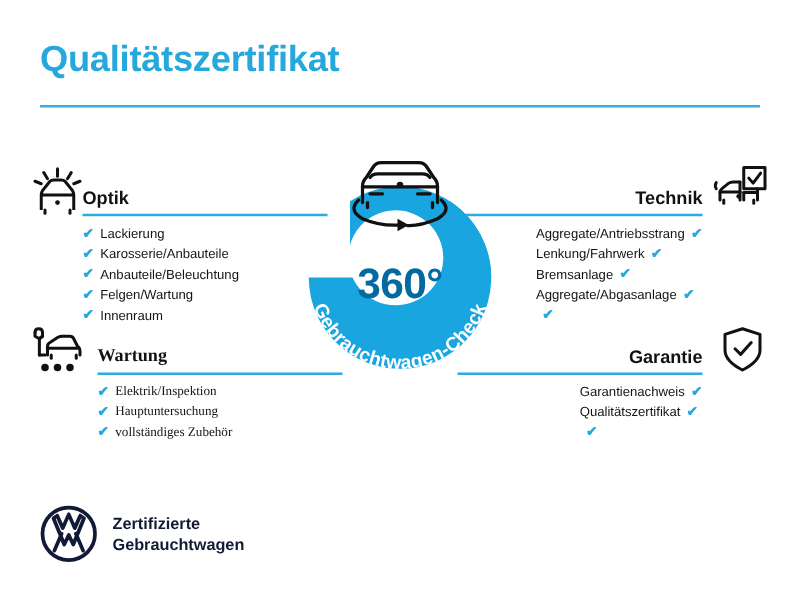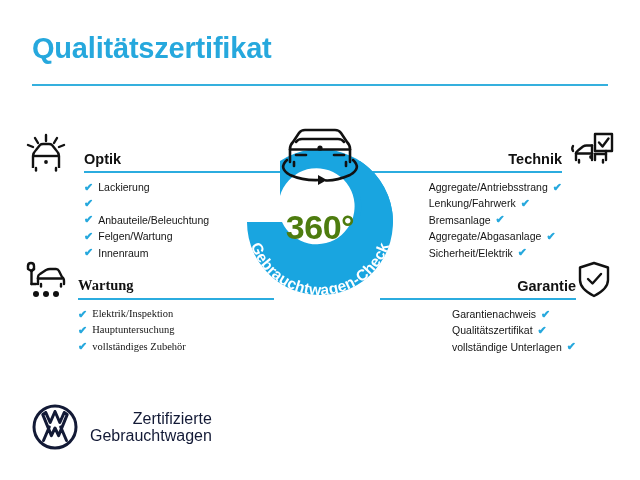--- a/index.html
+++ b/index.html
@@ -110,63 +110,63 @@
     height: 200px;
   }
   #badge .deg {
     position: absolute;
     left: 0;
     top: 90px;
     width: 190px;
     text-align: center;
     font-size: 34px;
     font-weight: bold;
-    color: #4d7c0f;
+    color: #0369a1;
     letter-spacing: -0.5px;
   }
 
   
   #footer {
     position: absolute;
     left: 32px;
     top: 404px;
     display: flex;
     align-items: center;
   }
   #footer .vwmark { width: 46px; height: 46px; }
   #footer .vwtext {
     margin-left: 12px;
-    font-size: 16px;
-    font-weight: normal;
+    font-size: 13px;
+    font-weight: bold;
     color: #131a36;
     line-height: 17px;
     white-space: nowrap;
-    text-align: right;
   }
 </style>
 </head>
 <body>
 
 <div id="page">
 
   <div class="page-title">Qualitätszertifikat</div>
   <div class="title-rule"></div>
 
-  <div class="section col-left" style="left:84px; top:145px; width:196px;">
+  <div class="section col-left" style="left:66px; top:145px; width:196px;">
     <div class="sec-head">
       <div class="sec-title">Optik</div>
     </div>
     <div class="sec-rule" style="width:196px;"></div>
     <div class="sec-list">
       <div class="row">
         <span class="chk">✔</span>
         <span>Lackierung</span>
       </div>
       <div class="row">
         <span class="chk">✔</span>
+        <span>Karosserie/Anbauteile</span>
       </div>
       <div class="row">
         <span class="chk">✔</span>
         <span>Anbauteile/Beleuchtung</span>
       </div>
       <div class="row">
         <span class="chk">✔</span>
         <span>Felgen/Wartung</span>
       </div>
       <div class="row">
@@ -248,21 +248,20 @@
       </div>
       <div class="row">
         <span>Bremsanlage</span>
         <span class="chk">✔</span>
       </div>
       <div class="row">
         <span>Aggregate/Abgasanlage</span>
         <span class="chk">✔</span>
       </div>
       <div class="row">
-        <span>Sicherheit/Elektrik</span>
         <span class="chk">✔</span>
       </div>
     </div>
   </div>
   <div class="sec-icon" style="left:570px; top:132px;">
     <svg viewBox="0 0 44 40" width="44" height="40">
       <g stroke="#111" stroke-width="2.4" fill="none" stroke-linejoin="round" stroke-linecap="round">
         <rect x="25" y="2" width="17" height="17"></rect>
         <path d="M29 10.5 L32.5 14.5 L38.5 6.5"></path>
         <path d="M3 14 Q1.5 16.5 3 19"></path>
@@ -273,36 +272,35 @@
         <path d="M25 22 L25 28"></path>
         <path d="M25 22 L36 22 L36 28"></path>
         <path d="M36 22 L36 19"></path>
         <line x1="9" y1="28" x2="9" y2="30.5"></line>
         <line x1="33" y1="28" x2="33" y2="30.5"></line>
       </g>
       <circle cx="21" cy="25" r="1.9" fill="#111"></circle>
     </svg>
   </div>
 
-  <div class="section col-right" style="left:380px; top:272px; width:196px;">
+  <div class="section col-right" style="left:366px; top:272px; width:196px;">
     <div class="sec-head">
       <div class="sec-title">Garantie</div>
     </div>
     <div class="sec-rule" style="width:196px;"></div>
     <div class="sec-list">
       <div class="row">
         <span>Garantienachweis</span>
         <span class="chk">✔</span>
       </div>
       <div class="row">
         <span>Qualitätszertifikat</span>
         <span class="chk">✔</span>
       </div>
       <div class="row">
-        <span>vollständige Unterlagen</span>
         <span class="chk">✔</span>
       </div>
     </div>
   </div>
   <div class="sec-icon" style="left:572px; top:260px;">
     <svg viewBox="0 0 44 40" width="44" height="40">
       <g stroke="#111" stroke-width="2.4" fill="none" stroke-linejoin="round" stroke-linecap="round">
         <path d="M22 3 L36 7.5 L36 20 Q36 29 22 36 Q8 29 8 20 L8 7.5 Z"></path>
         <path d="M16 19 L20.5 23.5 L29 14"></path>
       </g>

